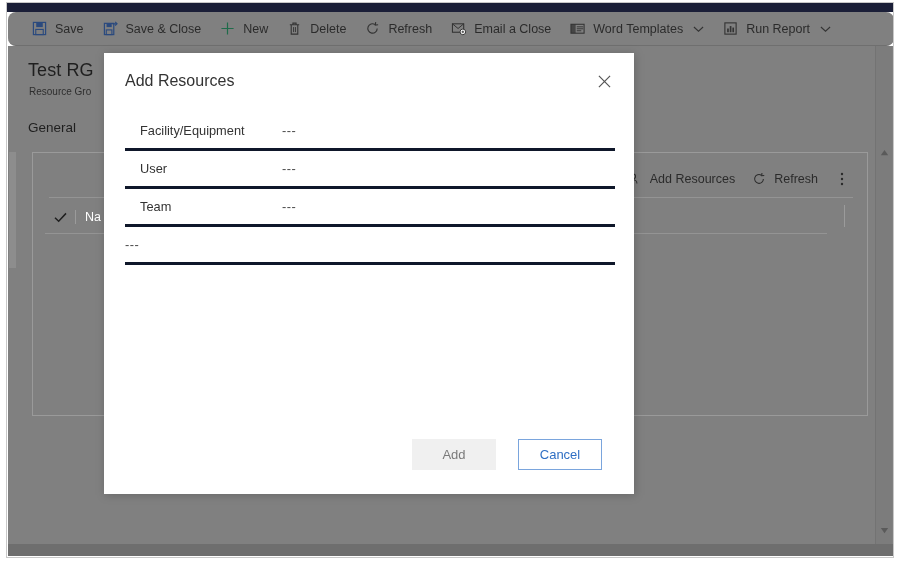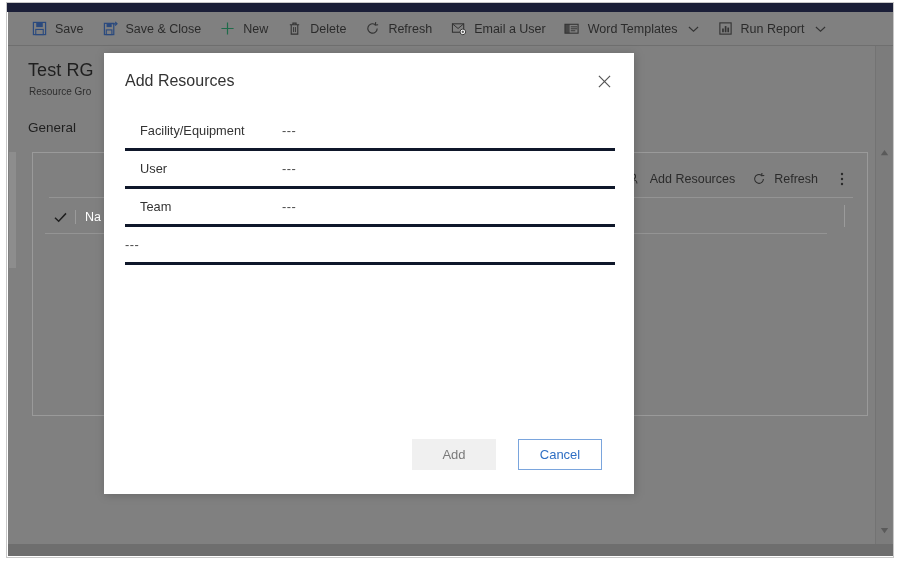--- a/index.html
+++ b/index.html
@@ -31,20 +31,21 @@
   
   #command-bar {
     position: absolute;
     left: 1px; top: 9px;
     width: 886px; height: 34px;
     background: #808080;
     display: flex;
     align-items: center;
     padding-left: 14px;
     border-bottom: 1px solid #6f6f6f;
+    border-radius: 8px;
   }
   .cmd-item {
     display: flex;
     align-items: center;
     height: 34px;
     padding: 0 9px;
     color: #2b2b2b;
     font-size: 12.5px;
     white-space: nowrap;
     cursor: default;
@@ -372,21 +373,21 @@
 
     <div class="cmd-item">
       <span class="cmd-icon">
         <svg width="16" height="15" viewBox="0 0 17 16">
           <rect x="1.5" y="3" width="12" height="9" fill="none" stroke="#333" stroke-width="1.15"></rect>
           <path d="M1.5 3 L7.5 8 L13.5 3" fill="none" stroke="#333" stroke-width="1.05"></path>
           <circle cx="12.6" cy="11.6" r="3" fill="#fff" stroke="#333" stroke-width="1.05"></circle>
           <path d="M11.2 11.6 h2.8 M12.6 10.2 v2.8" stroke="#333" stroke-width=".95"></path>
         </svg>
       </span>
-      <span>Email a User</span>
+      <span>Email a Close</span>
     </div>
 
     <div class="cmd-item">
       <span class="cmd-icon">
         <svg width="16" height="15" viewBox="0 0 17 16">
           <rect x="1" y="3.5" width="14" height="9.5" fill="none" stroke="#333" stroke-width="1.15"></rect>
           <rect x="1" y="3.5" width="5" height="9.5" fill="#333" opacity=".75"></rect>
           <path d="M7.2 6.2 H14 M7.2 8.3 H14 M7.2 10.4 H12" stroke="#333" stroke-width="1"></path>
         </svg>
       </span>

